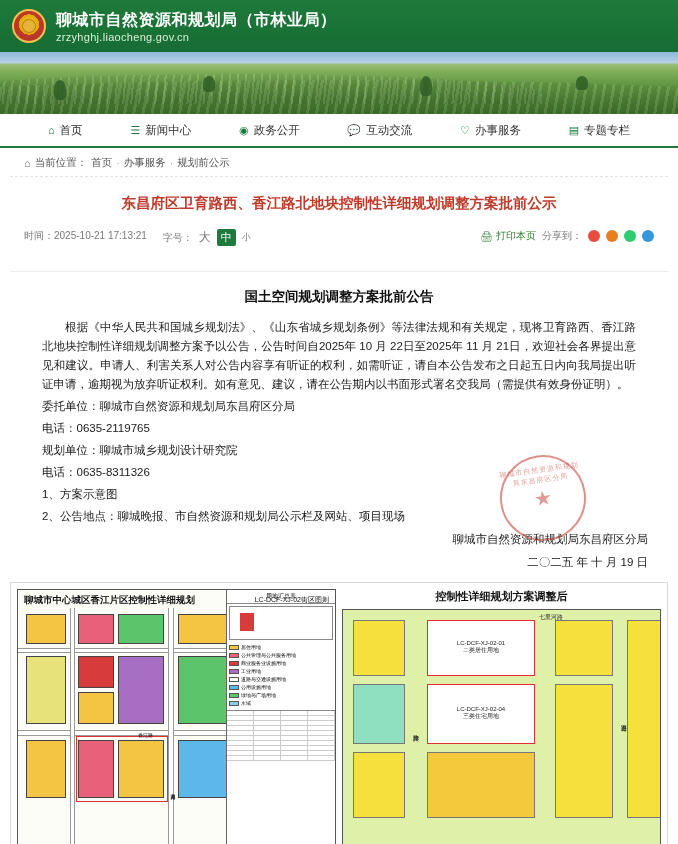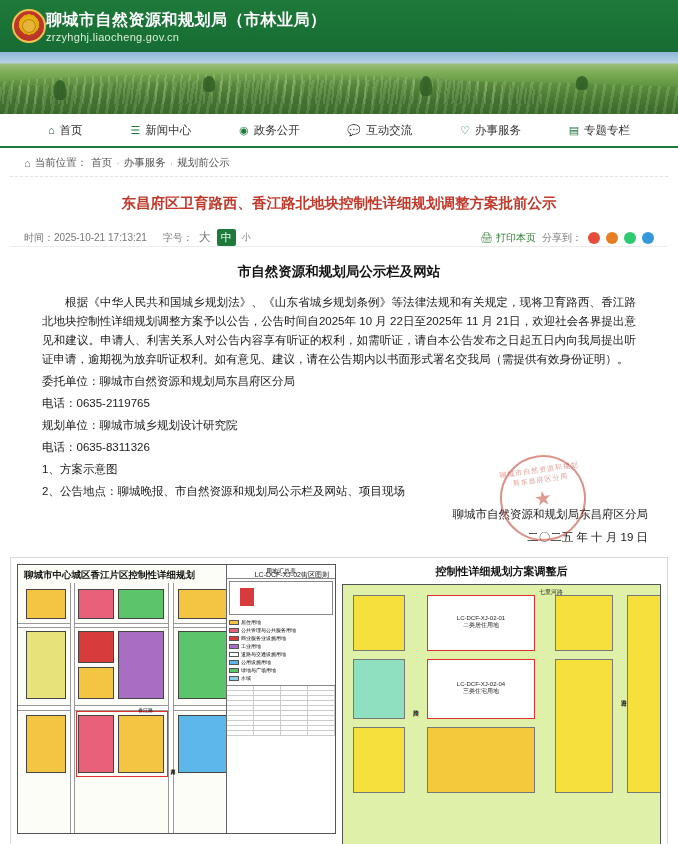--- a/index.html
+++ b/index.html
@@ -25,21 +25,21 @@
     flex: 0 0 auto;
     position: relative;
   }
   .emblem:after{
     content:"";
     position:absolute; left:50%; top:50%; transform:translate(-50%,-50%);
     width:14px;height:14px;border-radius:50%;
     background:#e8b33a;
     box-shadow:0 0 0 1px #b9860b inset;
   }
-  .header-text { color: #fff; }
+  .header-text { margin-left: 10px; color: #fff; }
   .header-title { font-size: 16px; font-weight: bold; letter-spacing: .5px; line-height: 19px; }
   .header-sub { font-size: 11px; color: #d8f0d8; margin-top: 2px; letter-spacing: .3px; }
 
   
   .photo {
     height: 62px;
     background:
       linear-gradient(180deg,#8fb7d8 0%, #b7d2e6 18%, #9dbf7a 19%, #7fae58 32%, #5f9440 55%, #4b7f33 78%, #3f6e2c 100%);
     position: relative; overflow: hidden;
   }
@@ -76,22 +76,22 @@
   .crumb .home-ico { color:#777; font-size:11px; }
   .crumb a { color:#555; text-decoration:none; }
   .crumb .sep { color:#aaa; }
 
   
   .art-title {
     text-align:center; color:#c0392b; font-size: 14.5px; font-weight: bold;
     padding: 16px 30px 12px 30px; line-height:20px;
   }
   .meta {
-    display:flex; align-items:center; font-size:10px; color:#777;
-    padding: 4px 14px 0 14px; border-bottom:1px solid #ececec; margin: 0 10px;
+    display:flex; align-items:flex-start; font-size:10px; color:#777;
+    padding: 4px 14px 25px 14px; border-bottom:1px solid #ececec; margin: 0 10px;
   }
   .meta .time { margin-right: 16px; }
   .meta .fontsize { display:flex; align-items:center; gap:6px; }
   .meta .fs { cursor:pointer; }
   .meta .fs.big { font-size:12px; }
   .meta .fs.mid { font-size:11px; background:#1d7a3a; color:#fff; padding:1px 4px; border-radius:2px;}
   .meta .fs.small { font-size:9px; }
   .meta .right { margin-left:auto; display:flex; align-items:center; gap:6px; }
   .meta .print { display:flex; align-items:center; gap:3px; color:#2e7d32; }
   .share-dot { width:12px;height:12px;border-radius:50%; display:inline-block; }
@@ -216,21 +216,21 @@
       </span>
       <span>分享到：</span>
       <span class="share-dot" style="background:#e74c3c"></span>
       <span class="share-dot" style="background:#e67e22"></span>
       <span class="share-dot" style="background:#2ecc71"></span>
       <span class="share-dot" style="background:#3498db"></span>
     </span>
   </div>
 
   <div class="doc">
-    <h2>市自然资源和规划局公示栏及网站</h2>
+    <h2>国土空间规划调整方案批前公告</h2>
     <p class="indent">根据《中华人民共和国城乡规划法》、《山东省城乡规划条例》等法律法规和有关规定，现将卫育路西、香江路北地块控制性详细规划调整方案予以公告，公告时间自2025年 10 月 22日至2025年 11 月 21日，欢迎社会各界提出意见和建议。申请人、利害关系人对公告内容享有听证的权利，如需听证，请自本公告发布之日起五日内向我局提出听证申请，逾期视为放弃听证权利。如有意见、建议，请在公告期内以书面形式署名交我局（需提供有效身份证明）。</p>
     <p>委托单位：聊城市自然资源和规划局东昌府区分局</p>
     <p>电话：0635-2119765</p>
     <p>规划单位：聊城市城乡规划设计研究院</p>
     <p>电话：0635-8311326</p>
     <p>1、方案示意图</p>
     <p>2、公告地点：聊城晚报、市自然资源和规划局公示栏及网站、项目现场</p>
     <div class="sig">聊城市自然资源和规划局东昌府区分局</div>
     <div class="sig">二〇二五 年 十 月 19 日</div>
   </div>

